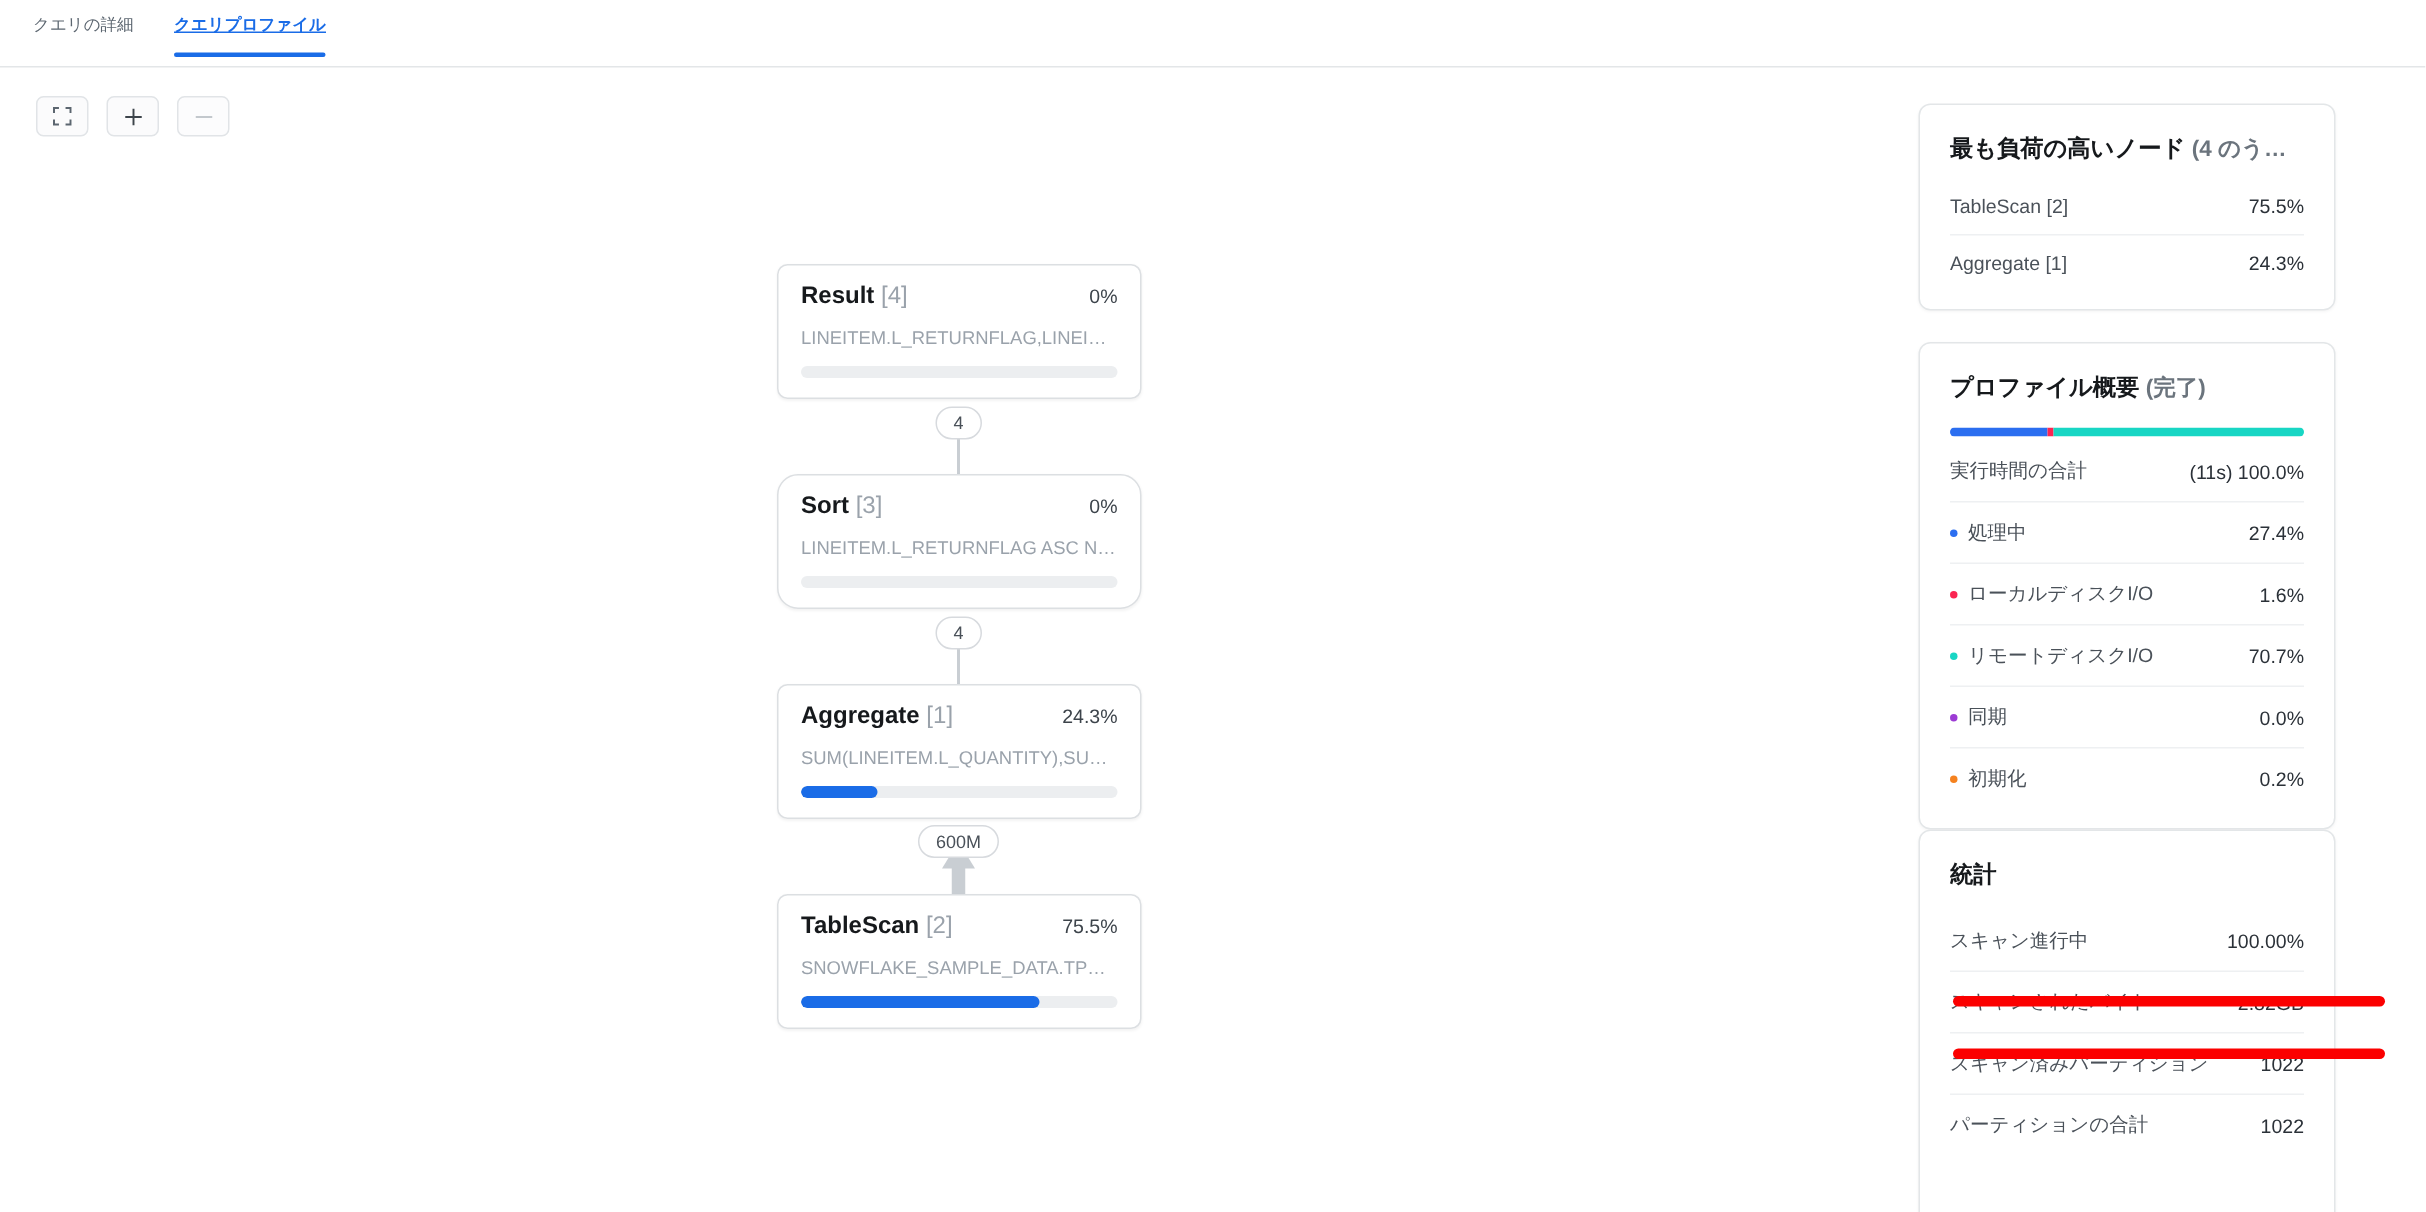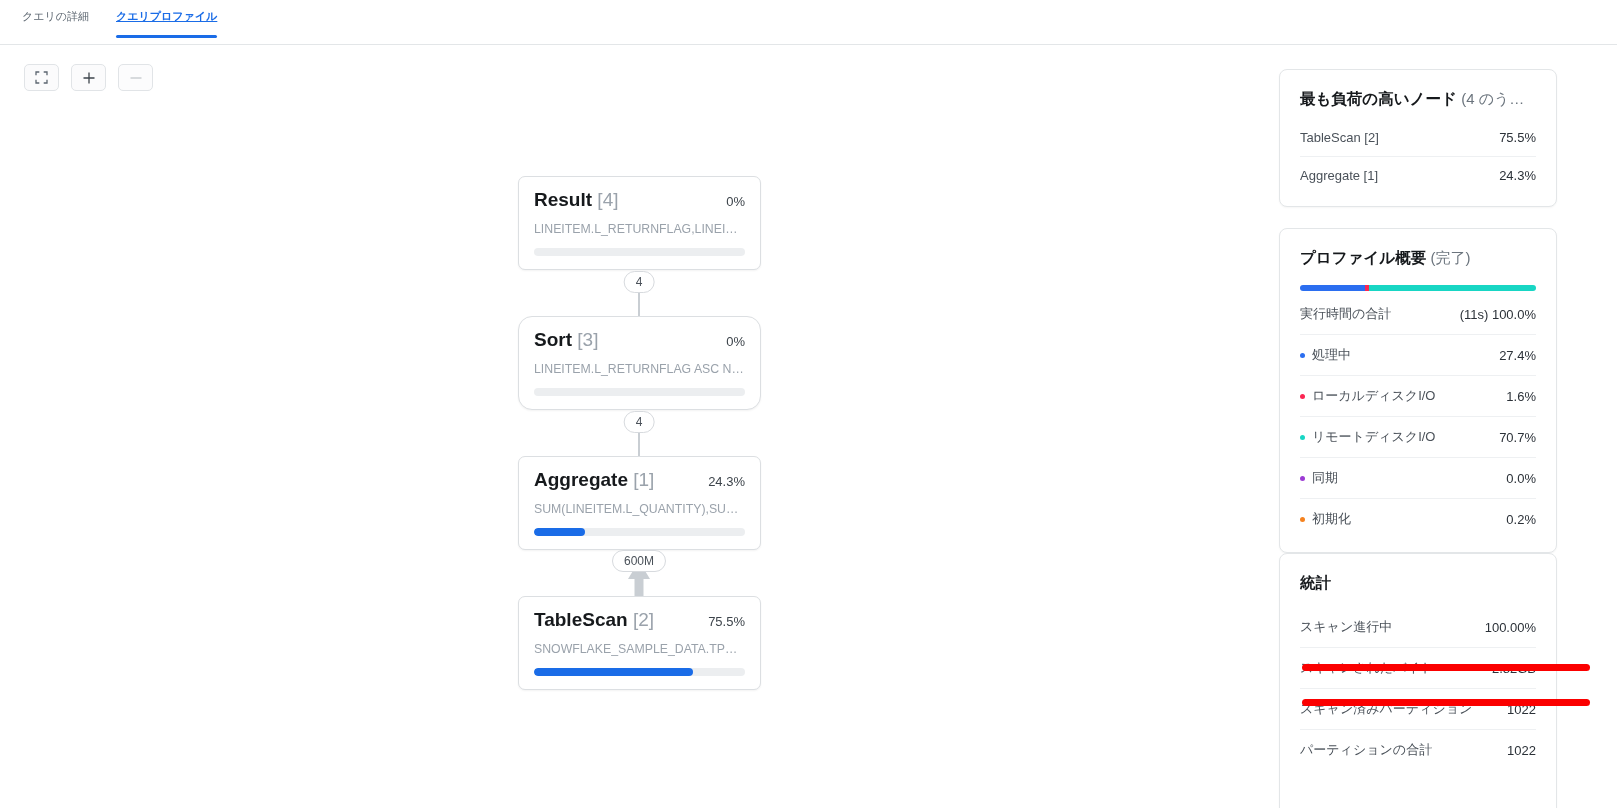--- a/index.html
+++ b/index.html
@@ -41,21 +41,21 @@
 
   
   .graph { position: absolute; top: 45px; left: 0; width: 1270px; height: 763px; }
   .node {
     position: absolute; width: 243px; background: #ffffff;
     border: 1px solid #dcdfe2; border-radius: 7px;
     box-shadow: 0 1px 2px rgba(0,0,0,0.05);
     padding: 12px 15px 13px 15px;
   }
   .node-head { display: flex; justify-content: space-between; align-items: baseline; }
-  .node-title { font-size: 19px; font-weight: bold; color: #16191c; white-space: nowrap; }
+  .node-title { font-size: 16px; font-weight: bold; color: #16191c; white-space: nowrap; }
   .node-title .idx { color: #9aa2ab; font-weight: normal; }
   .node-pct { font-size: 13px; color: #3d444b; }
   .node-sub {
     margin-top: 11px; font-size: 12.3px; color: #9aa2ab;
     white-space: nowrap; overflow: hidden; text-overflow: ellipsis;
   }
   .node-bar { margin-top: 12px; height: 8px; border-radius: 4px; background: #eceef0; overflow: hidden; }
   .node-bar > i { display: block; height: 100%; border-radius: 4px; background: #1a6ce7; }
 
   .edge-label {
@@ -68,21 +68,21 @@
   
   .panel {
     position: absolute; left: 1279px; width: 278px;
     background: #ffffff; border: 1px solid #e3e6e8; border-radius: 8px;
     box-shadow: 0 1px 2px rgba(0,0,0,0.04);
   }
   .panel-title {
     font-size: 15.5px; font-weight: bold; color: #16191c;
     padding: 19px 20px 0 20px; white-space: nowrap; overflow: hidden; text-overflow: ellipsis;
   }
-  .panel-title .sub { font-weight: normal; color: #6b747d; font-size: 15px; }
+  .panel-title .sub { font-weight: bold; color: #6b747d; font-size: 15px; }
   .row {
     display: flex; align-items: center; justify-content: space-between;
     margin: 0 20px; padding: 11px 0; border-top: 1px solid #eef0f2;
     font-size: 13px; color: #4a5159; position: relative;
   }
   .row.first { border-top: none; }
   .row .lab { display: flex; align-items: center; gap: 7px; white-space: nowrap; }
   .row .val { color: #2b3138; white-space: nowrap; }
   .dot { width: 5px; height: 5px; border-radius: 50%; flex: none; }
 

